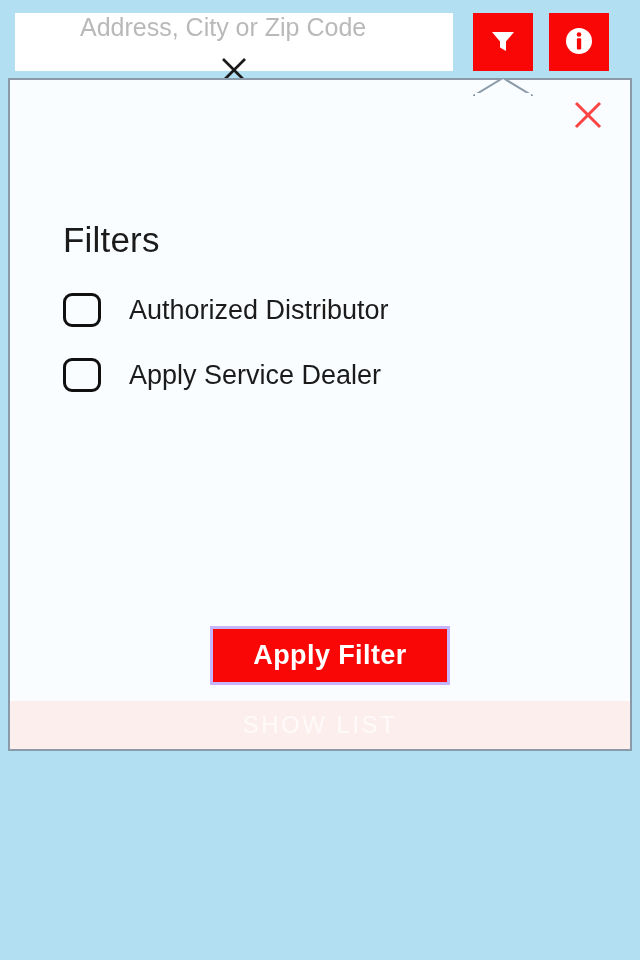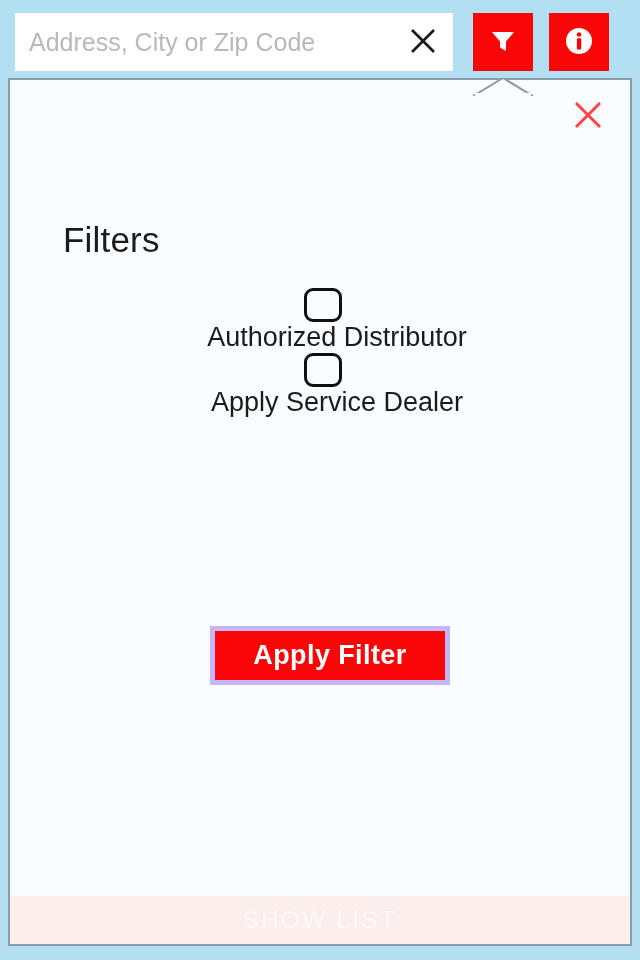--- a/index.html
+++ b/index.html
@@ -28,20 +28,21 @@
   #search-field {
     position: absolute;
     left: 15px;
     top: 13px;
     width: 438px;
     height: 58px;
     background: #ffffff;
     box-sizing: border-box;
     display: flex;
     align-items: center;
+    flex-direction: column;
   }
   #search-input {
     border: none;
     outline: none;
     background: transparent;
     flex: 1 1 auto;
     height: 100%;
     padding: 0 0 0 14px;
     font-family: "Liberation Sans", sans-serif;
     font-size: 25px;
@@ -91,21 +92,21 @@
     z-index: 20;
     overflow: visible;
   }
 
   
   #filter-panel {
     position: absolute;
     left: 8px;
     top: 78px;
     width: 624px;
-    height: 868px;
+    height: 673px;
     background: #fafdff;
     border: 2px solid #8a9aa8;
     box-sizing: border-box;
     z-index: 10;
   }
 
   #close-panel-button {
     position: absolute;
     right: 20px;
     top: 14px;
@@ -135,21 +136,20 @@
     left: 53px;
     top: 208px;
     width: 520px;
   }
   .filter-row {
     display: flex;
     align-items: center;
     height: 44px;
     margin-bottom: 21px;
     cursor: pointer;
-    flex-direction: column;
   }
   .checkbox {
     width: 38px;
     height: 34px;
     border: 3px solid #101010;
     border-radius: 9px;
     box-sizing: border-box;
     background: #fafdff;
     flex: 0 0 auto;
   }
@@ -160,21 +160,21 @@
     white-space: nowrap;
   }
 
   #apply-filter-button {
     position: absolute;
     left: 200px;
     top: 546px;
     width: 240px;
     height: 59px;
     background: #f90606;
-    border: 5px solid #c4b5fd;
+    border: 3px solid #c4b5fd;
     color: #ffffff;
     font-family: "Liberation Sans", sans-serif;
     font-size: 27px;
     font-weight: bold;
     letter-spacing: 0.4px;
     cursor: pointer;
     padding: 0;
   }
 
   #show-list-bar {

